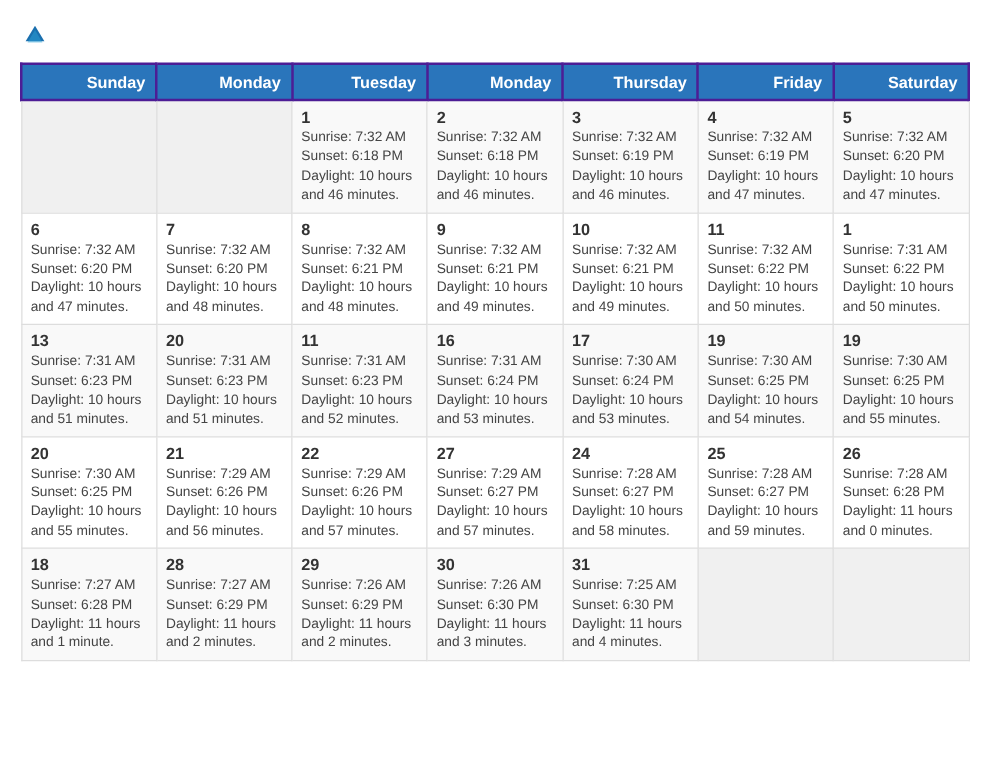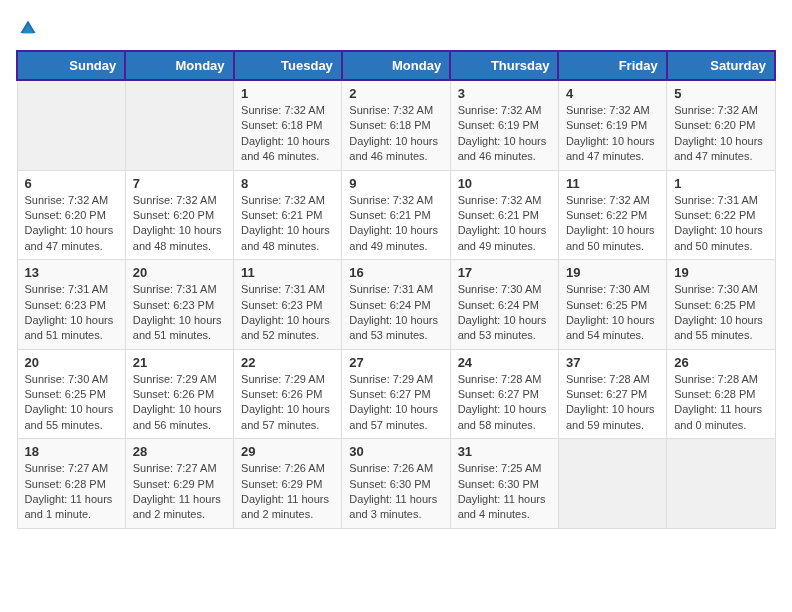--- a/index.html
+++ b/index.html
@@ -277,21 +277,21 @@
 Sunset: 6:27 PM
 Daylight: 10 hours and 57 minutes.</div>
         </td>
         <td>
           <span class="day-num">24</span>
           <div class="day-info" style="white-space: pre-line;">Sunrise: 7:28 AM
 Sunset: 6:27 PM
 Daylight: 10 hours and 58 minutes.</div>
         </td>
         <td>
-          <span class="day-num">37</span>
+          <span class="day-num">25</span>
           <div class="day-info" style="white-space: pre-line;">Sunrise: 7:28 AM
 Sunset: 6:27 PM
 Daylight: 10 hours and 59 minutes.</div>
         </td>
         <td>
           <span class="day-num">26</span>
           <div class="day-info" style="white-space: pre-line;">Sunrise: 7:28 AM
 Sunset: 6:28 PM
 Daylight: 11 hours and 0 minutes.</div>
         </td>

